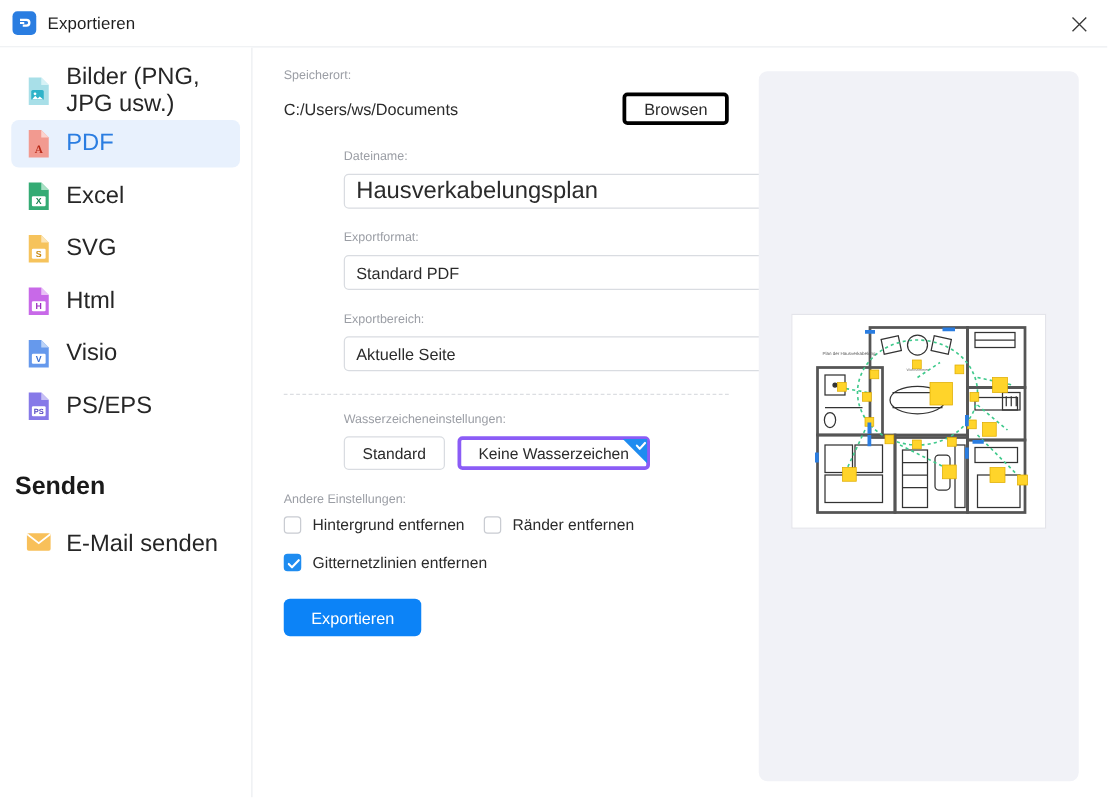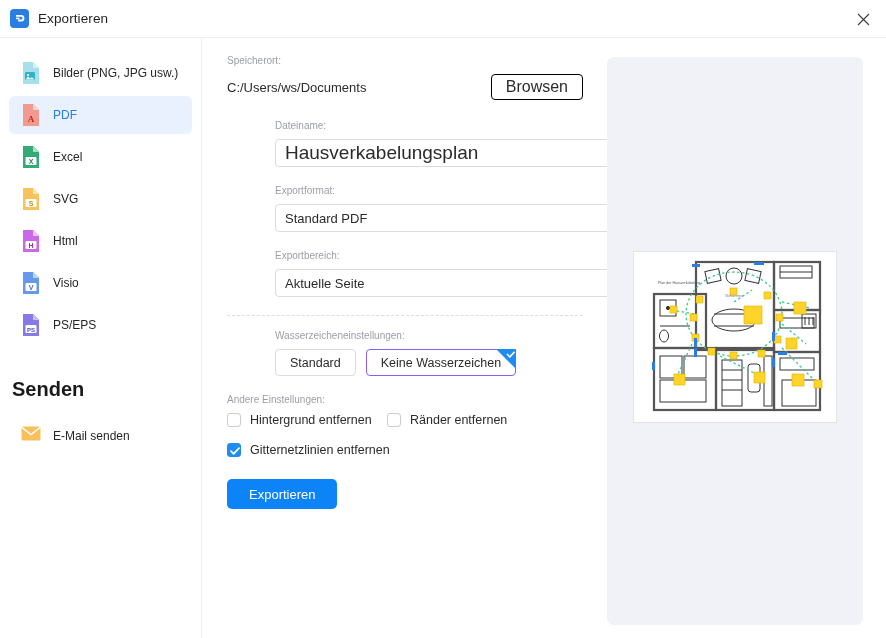--- a/index.html
+++ b/index.html
@@ -39,43 +39,43 @@
     background:#fff; border-right:1px solid #eceef1;
     padding-top:16px;
   }
   .side-item {
     display:flex; align-items:center; height:38px;
     margin:0 9px 4px 9px; padding-left:12px;
     border-radius:6px; cursor:pointer;
   }
   .side-item.active { background:#e8f1fd; }
   .side-item.active .side-label { color:#2a7de1; }
-  .side-label { font-size:12px; color:#262626; margin-left:12px; }
+  .side-label { font-size:19px; color:#262626; margin-left:12px; }
   .fileicon { width:20px; height:24px; flex:none; position:relative; }
   .fileicon svg { display:block; }
 
   .send-head {
     font-size:20px; font-weight:bold; color:#1a1a1a;
     margin:34px 0 0 12px;
   }
   .send-item {
     display:flex; align-items:center; height:34px;
     margin:18px 9px 0 9px; padding-left:12px; border-radius:6px; cursor:pointer;
   }
   .mail-ic { width:20px; height:20px; flex:none; }
   .mail-ic svg { display:block; }
 
   
   .form { position:absolute; left:227px; top:55px; width:356px; }
   .flabel { font-size:10px; color:#9b9ea5; margin-bottom:8px; }
   .path-row { display:flex; align-items:center; justify-content:space-between; margin-bottom:20px; }
   .path-val { font-size:13px; color:#2b2b2b; }
   .browse-btn {
-    border:1px solid #000000; background:#fff; border-radius:4px;
-    height:26px; padding:0 14px; font-size:16px; color:#2b2b2b;
+    border:3px solid #000000; background:#fff; border-radius:4px;
+    height:26px; padding:0 14px; font-size:13px; color:#2b2b2b;
     font-family:"Liberation Sans", sans-serif; cursor:pointer;
   }
   .textbox {
     width:356px; height:28px; border:1px solid #d9dce1; border-radius:4px;
     background:#fff; font-size:19px; color:#2b2b2b; padding:0 9px;
     font-family:"Liberation Sans", sans-serif;
   }
   .field { margin-bottom:18px;margin-left:48px; }
   .selbox {
     width:356px; height:28px; border:1px solid #d9dce1; border-radius:4px;
@@ -86,21 +86,21 @@
   .caret { width:0;height:0;border-left:4px solid transparent;border-right:4px solid transparent;border-top:5px solid #a9acb2; }
   .divider { border-top:1px dashed #dcdee2; margin:10px 0 14px 0; }
 
   .togglerow { display:flex; align-items:center; gap:10px; }
   .tbtn {
     position:relative; height:27px; border:1px solid #d9dce1; border-radius:4px;
     background:#fff; font-size:12.5px; color:#2b2b2b; padding:0 14px;
     display:flex; align-items:center; justify-content:center; cursor:pointer;
     font-family:"Liberation Sans", sans-serif; overflow:visible;
   }
-  .tbtn.sel { border:1px solid #8b5cf6; }
+  .tbtn.sel { border:3px solid #8b5cf6; }
   .tbtn .tick {
     position:absolute; right:-1px; top:-1px; width:22px; height:20px; overflow:hidden;
   }
   .tbtn .tick svg { position:absolute; right:0; top:0; }
 
   .cbrow { display:flex; align-items:center; }
   .cbox {
     width:14px; height:14px; border:1px solid #c9ccd2; border-radius:3px;
     background:#fff; flex:none; position:relative;
   }

